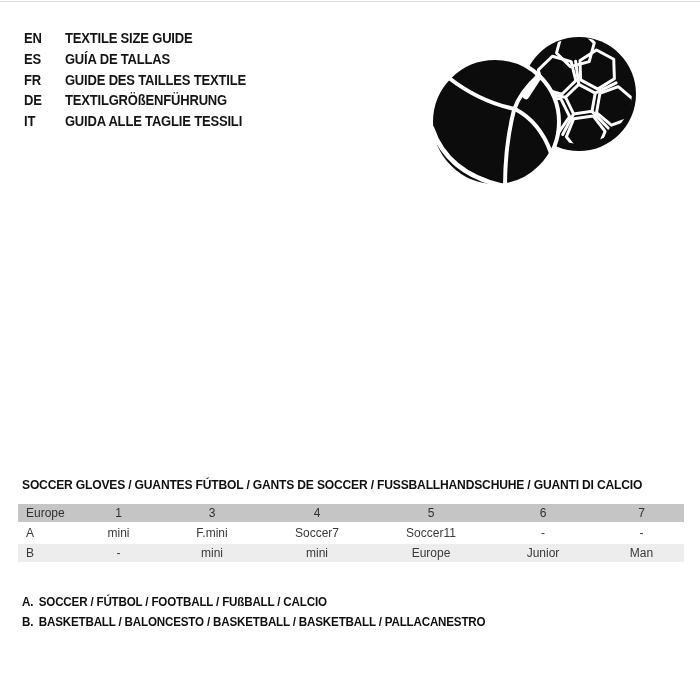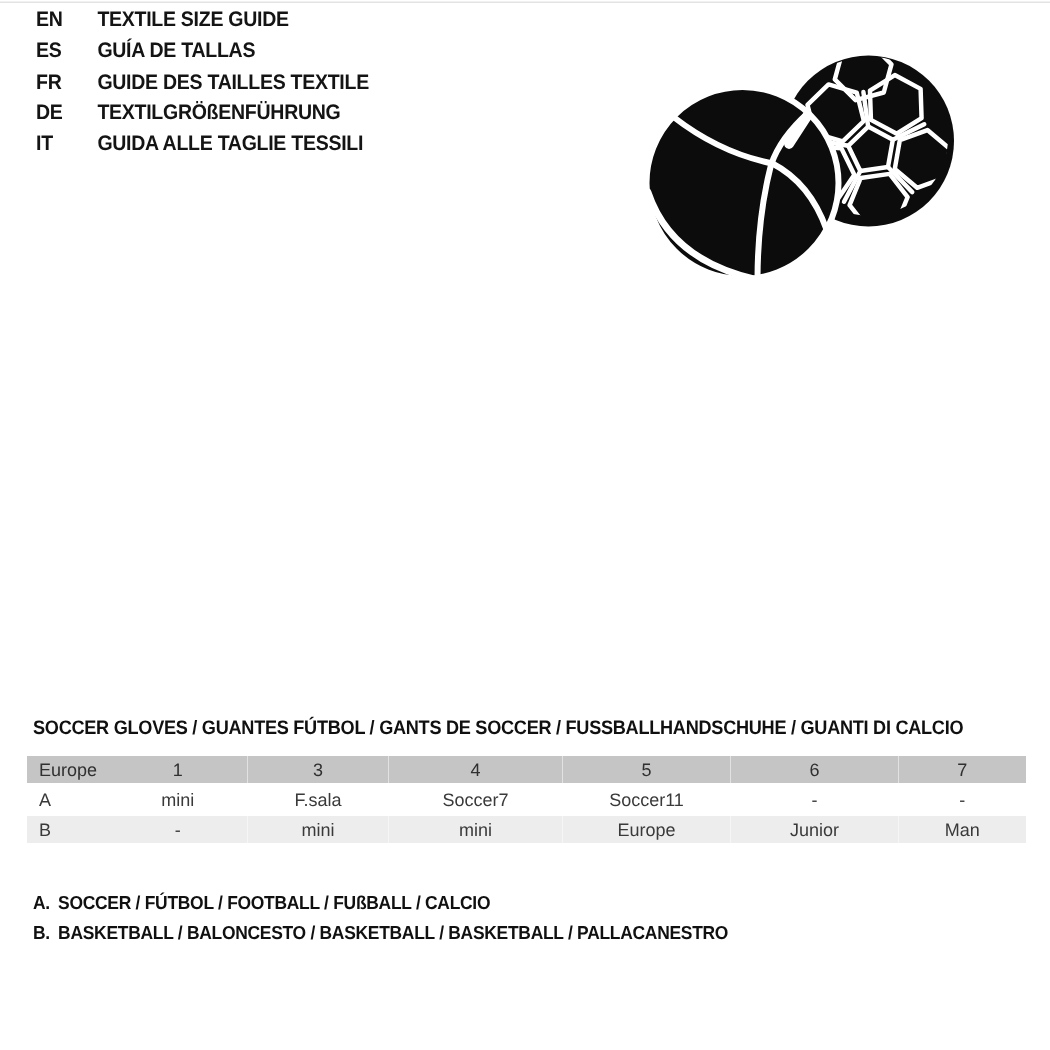--- a/index.html
+++ b/index.html
@@ -3,21 +3,21 @@
 <meta charset="utf-8">
 <style>
   html,body{margin:0;padding:0;background:#fff;}
   .page{
     position:relative;width:700px;height:700px;background:#ffffff;overflow:hidden;
     font-family:"Liberation Sans","DejaVu Sans",sans-serif;color:#161616;
   }
   .top-edge{position:absolute;top:1px;left:0;width:700px;height:1px;background:#e3e3e3;}
 
   
-  .lang-list{position:absolute;left:24px;top:2px;}
+  .lang-list{position:absolute;left:24px;top:28px;}
   .lang-row{display:flex;line-height:20.8px;font-weight:700;font-size:14px;
     letter-spacing:-0.2px;transform:scaleX(0.93);transform-origin:0 50%;color:#141414;}
   .lang-code{width:44px;flex:0 0 44px;}
   .lang-label{white-space:nowrap;}
 
   
   .balls{position:absolute;left:420px;top:10px;}
 
   
   .section-title{position:absolute;left:22px;top:477px;font-size:13px;font-weight:700;
@@ -121,21 +121,21 @@
         <td>1</td>
         <td>3</td>
         <td>4</td>
         <td>5</td>
         <td>6</td>
         <td>7</td>
       </tr>
       <tr class="rowA">
         <td class="first">A</td>
         <td>mini</td>
-        <td>F.sala</td>
+        <td>F.mini</td>
         <td>Soccer7</td>
         <td>Soccer11</td>
         <td>-</td>
         <td>-</td>
       </tr>
       <tr class="rowB">
         <td class="first">B</td>
         <td>-</td>
         <td>mini</td>
         <td>mini</td>

